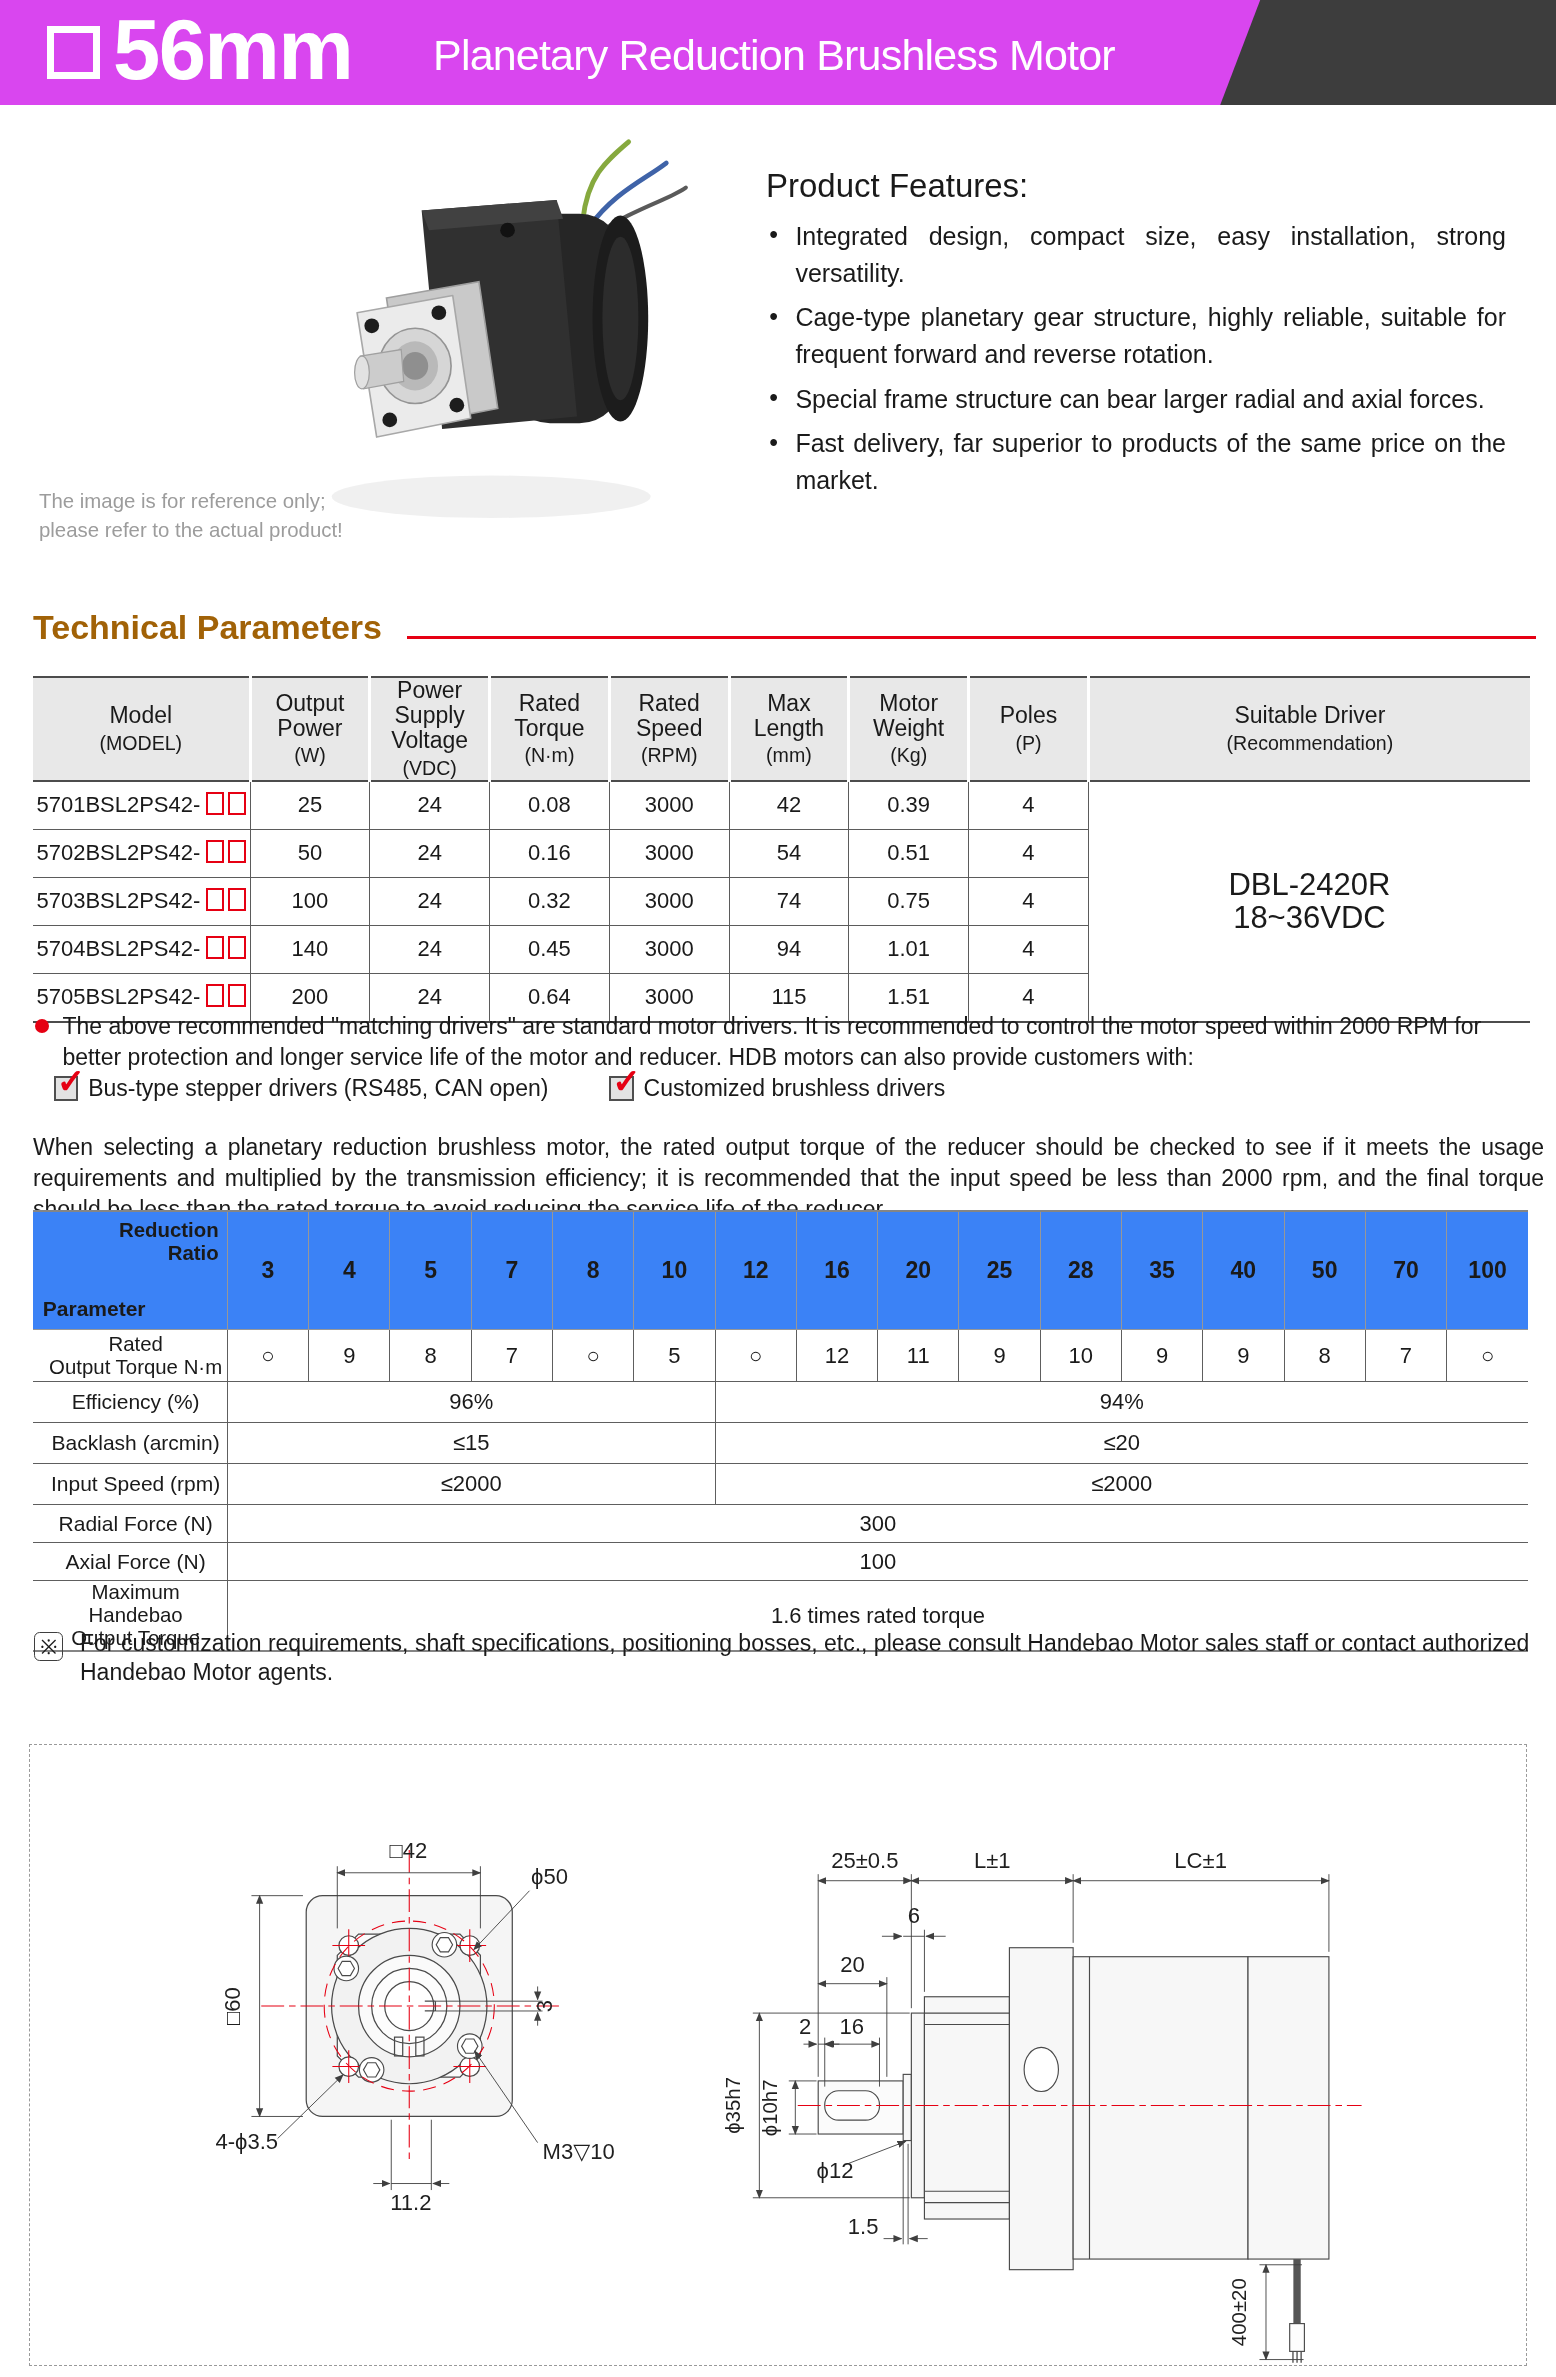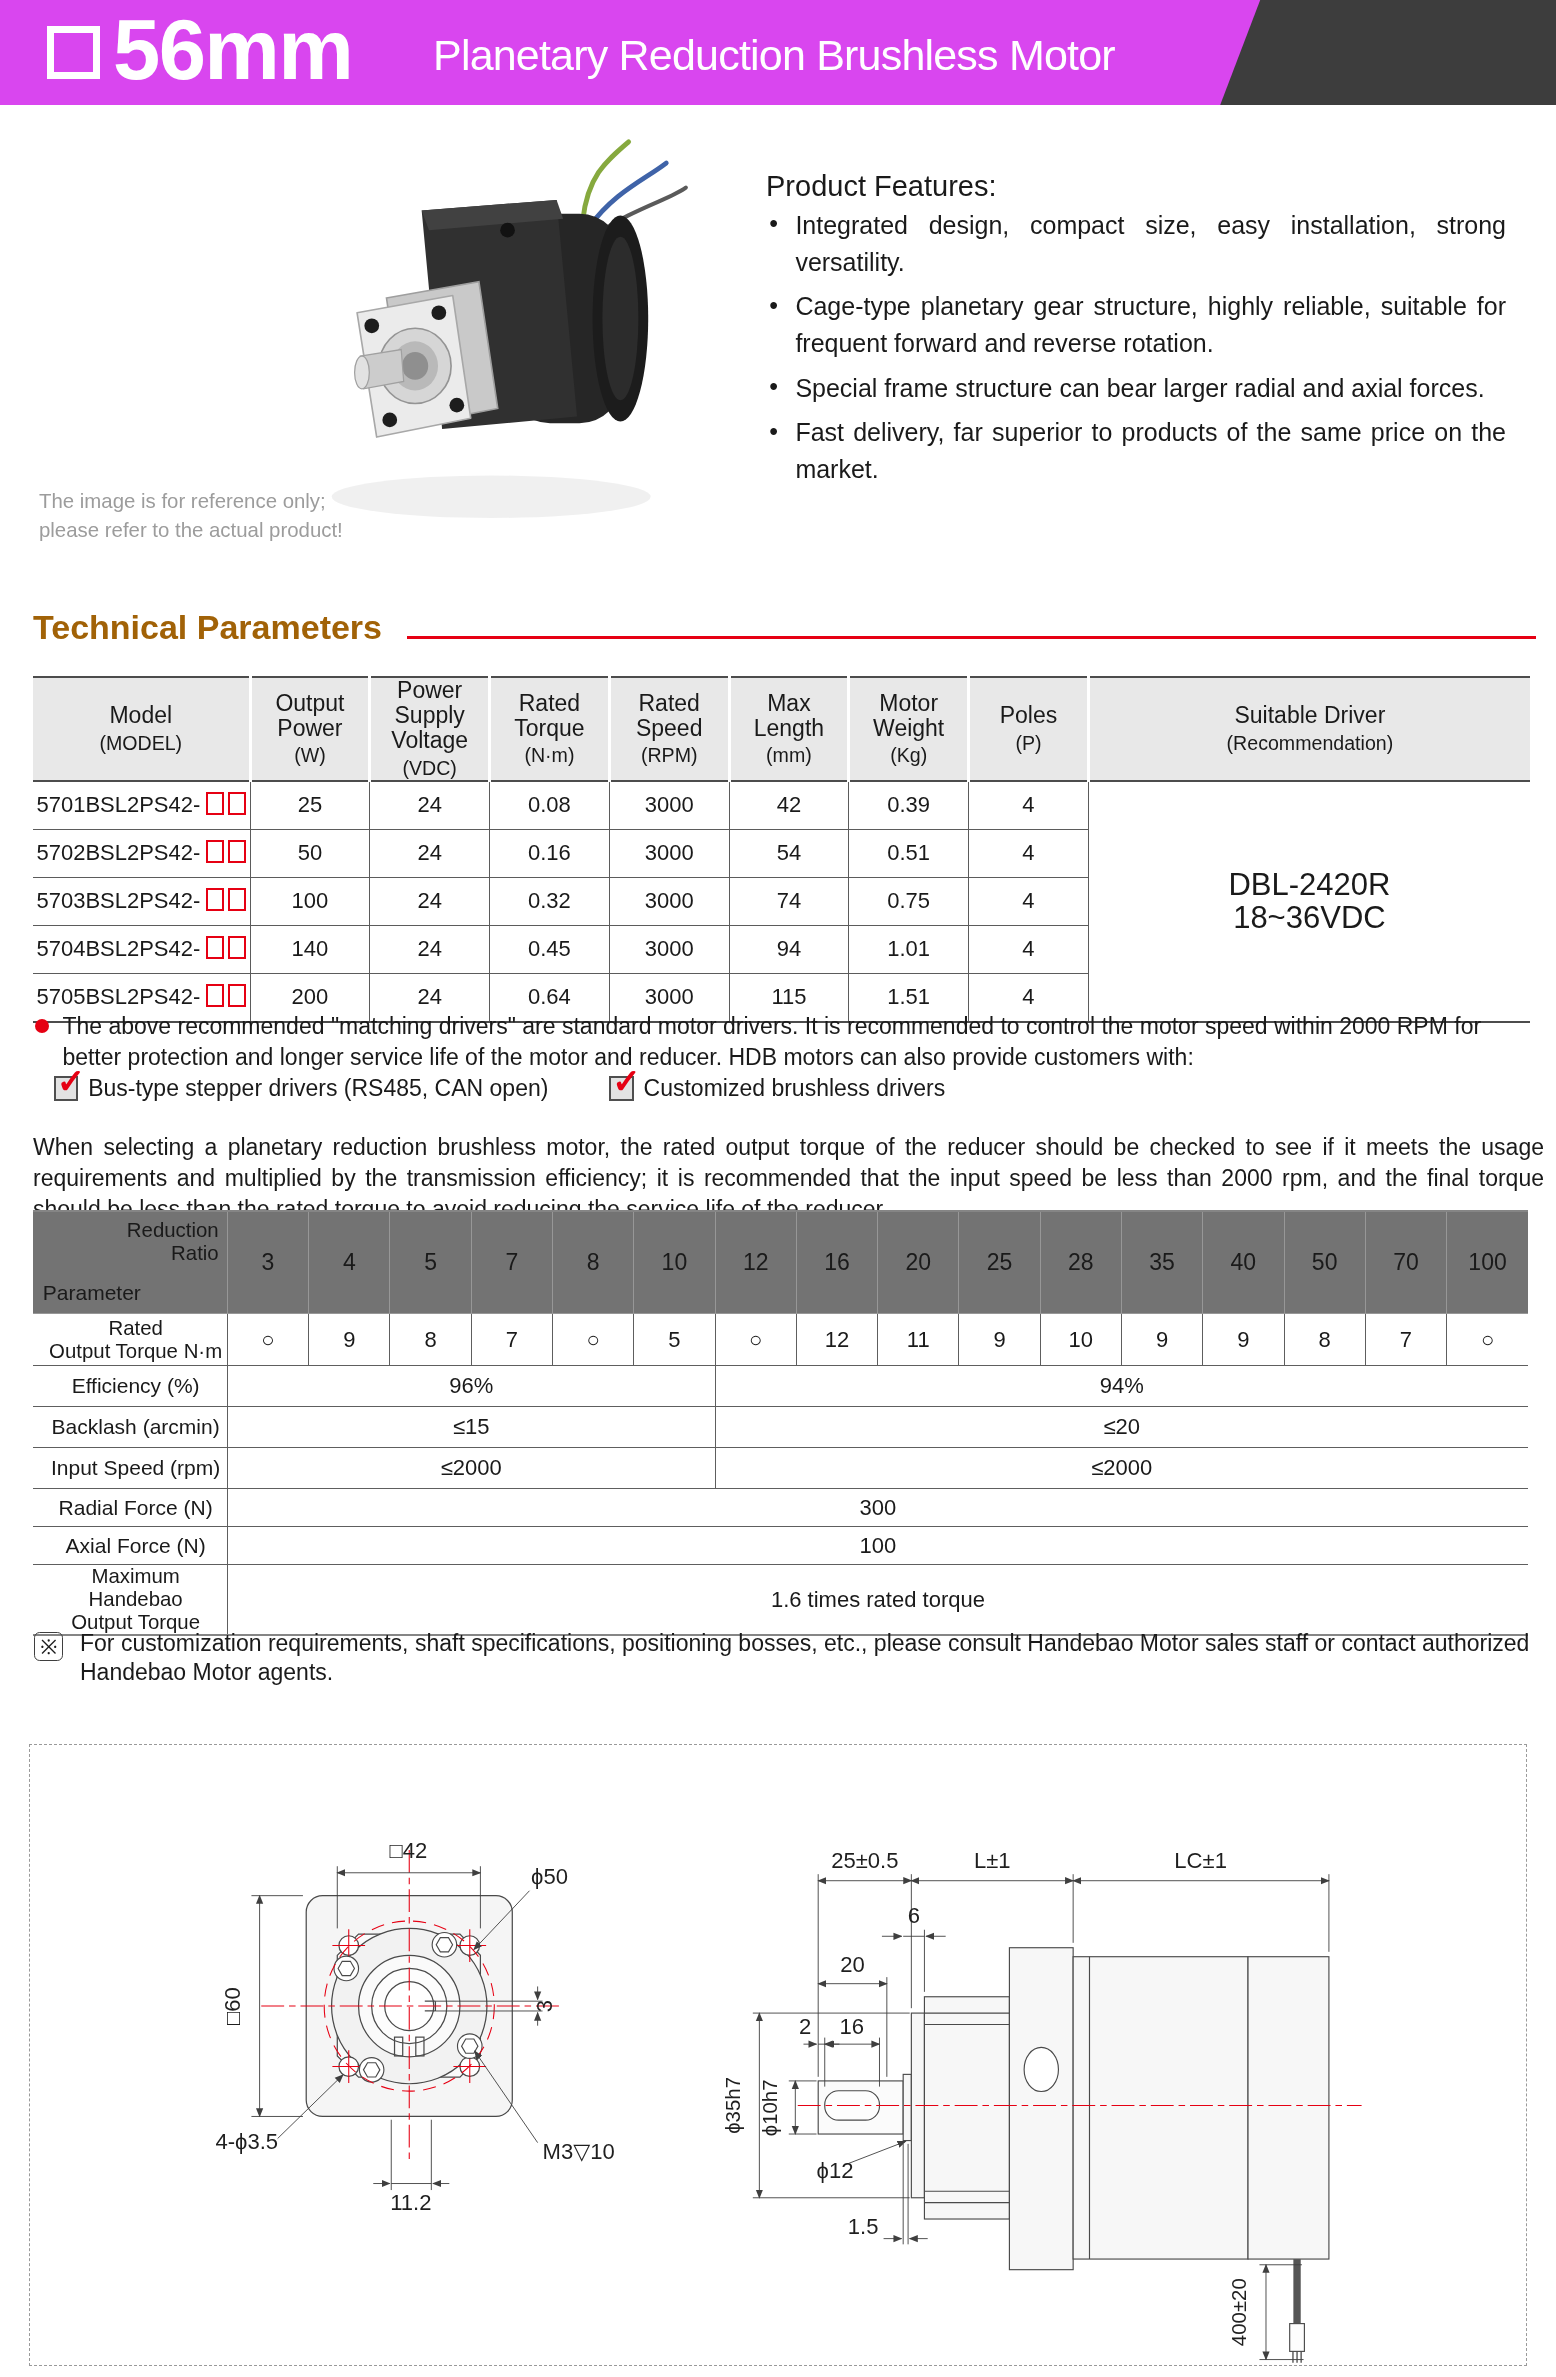--- a/index.html
+++ b/index.html
@@ -14,21 +14,21 @@
   .b-size{position:absolute;left:113px;top:-12.3px;font-size:85px;font-weight:700;color:#fff;
           line-height:123px;letter-spacing:-1.6px;white-space:nowrap}
   .b-title{position:absolute;left:433px;top:0;font-size:43px;color:#fff;line-height:111px;
            letter-spacing:-0.8px;white-space:nowrap}
   .b-series{position:absolute;left:1266px;top:0;font-size:47px;font-weight:700;color:#fff;
             line-height:106px;white-space:nowrap}
 
   
   .photo{position:absolute;left:262px;top:114px}
   .features{position:absolute;left:766px;top:168px;width:740px}
-  .features-title{font-size:29px;line-height:36px;margin-bottom:3px}
+  .features-title{font-size:33px;line-height:36px;margin-bottom:14px}
   .feat{position:relative;padding-left:29.4px;font-size:25px;line-height:37px;text-align:justify;
         text-align-last:left;margin-bottom:7.4px}
   .feat .bullet{position:absolute;left:3.3px;top:-1.6px;font-size:25px}
   .disclaimer{position:absolute;left:39px;top:487px;font-size:20.4px;line-height:29px;color:#9c9c9c}
 
   
   .section-head{position:absolute;left:33px;top:608px;font-size:34px;font-weight:700;color:#a16207;white-space:nowrap}
   .section-line{position:absolute;left:407px;top:636px;width:1129px;height:2.5px;background:#e60013}
 
   
@@ -58,21 +58,21 @@
   .check-item.second{margin-left:61px}
   .checkbox{position:relative;display:inline-block;width:20.4px;height:20.4px;border:2.5px solid #4f4f4f;
             background:#e3e3e3;margin-right:9.8px;flex:0 0 auto}
   .checkmark{position:absolute;left:0.8px;top:-14.7px;font-size:34px;font-weight:700;color:#e60013;line-height:34px}
   .selection{position:absolute;left:33px;top:1132px;width:1511px;font-size:23px;line-height:31px;
              text-align:justify;text-align-last:left}
 
   
   .ratio{position:absolute;left:33px;top:1210px;width:1495px;border-collapse:collapse;table-layout:fixed;
          border-top:2.5px solid #858585;border-bottom:2.5px solid #858585}
-  .ratio th{background:#737373;border:1.6px solid #979797;height:85px;font-weight:400;font-size:23px;padding:8px}
+  .ratio th{background:#3b82f6;border:1.6px solid #979797;height:85px;font-weight:700;font-size:23px;padding:16px}
   .ratio td{border:1.6px solid #5e5e5e;text-align:center;font-size:22px;padding:0}
   .ratio tr > *:first-child{border-left:none}
   .ratio tr > *:last-child{border-right:none}
   .corner{position:relative;
     background:linear-gradient(to bottom right,rgba(0,0,0,0) calc(50% - 0.8px),#787878 calc(50% - 0.8px),
                #787878 calc(50% + 0.8px),rgba(0,0,0,0) calc(50% + 0.8px)),#e9e9e9}
   .c-top{position:absolute;top:6.5px;right:8.2px;text-align:right;font-size:20.4px;line-height:23px}
   .c-bot{position:absolute;left:9.8px;bottom:8.2px;font-size:21px}
   .lbl{text-align:center;padding-left:11.4px !important;font-size:21px !important}
   .lbl2{line-height:23px;font-size:20.4px}

